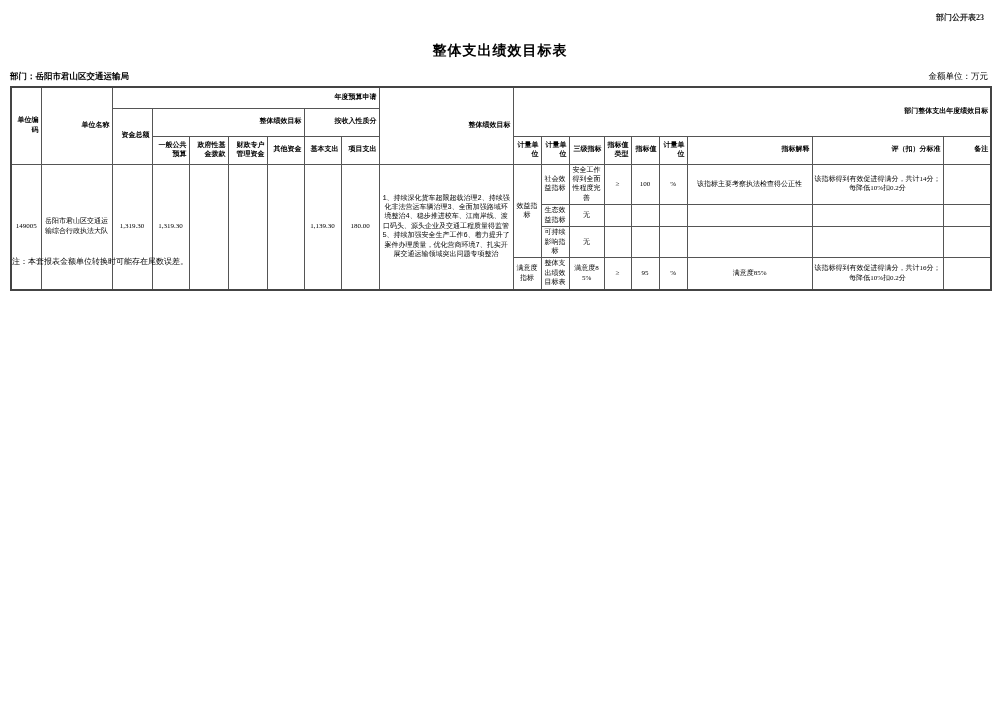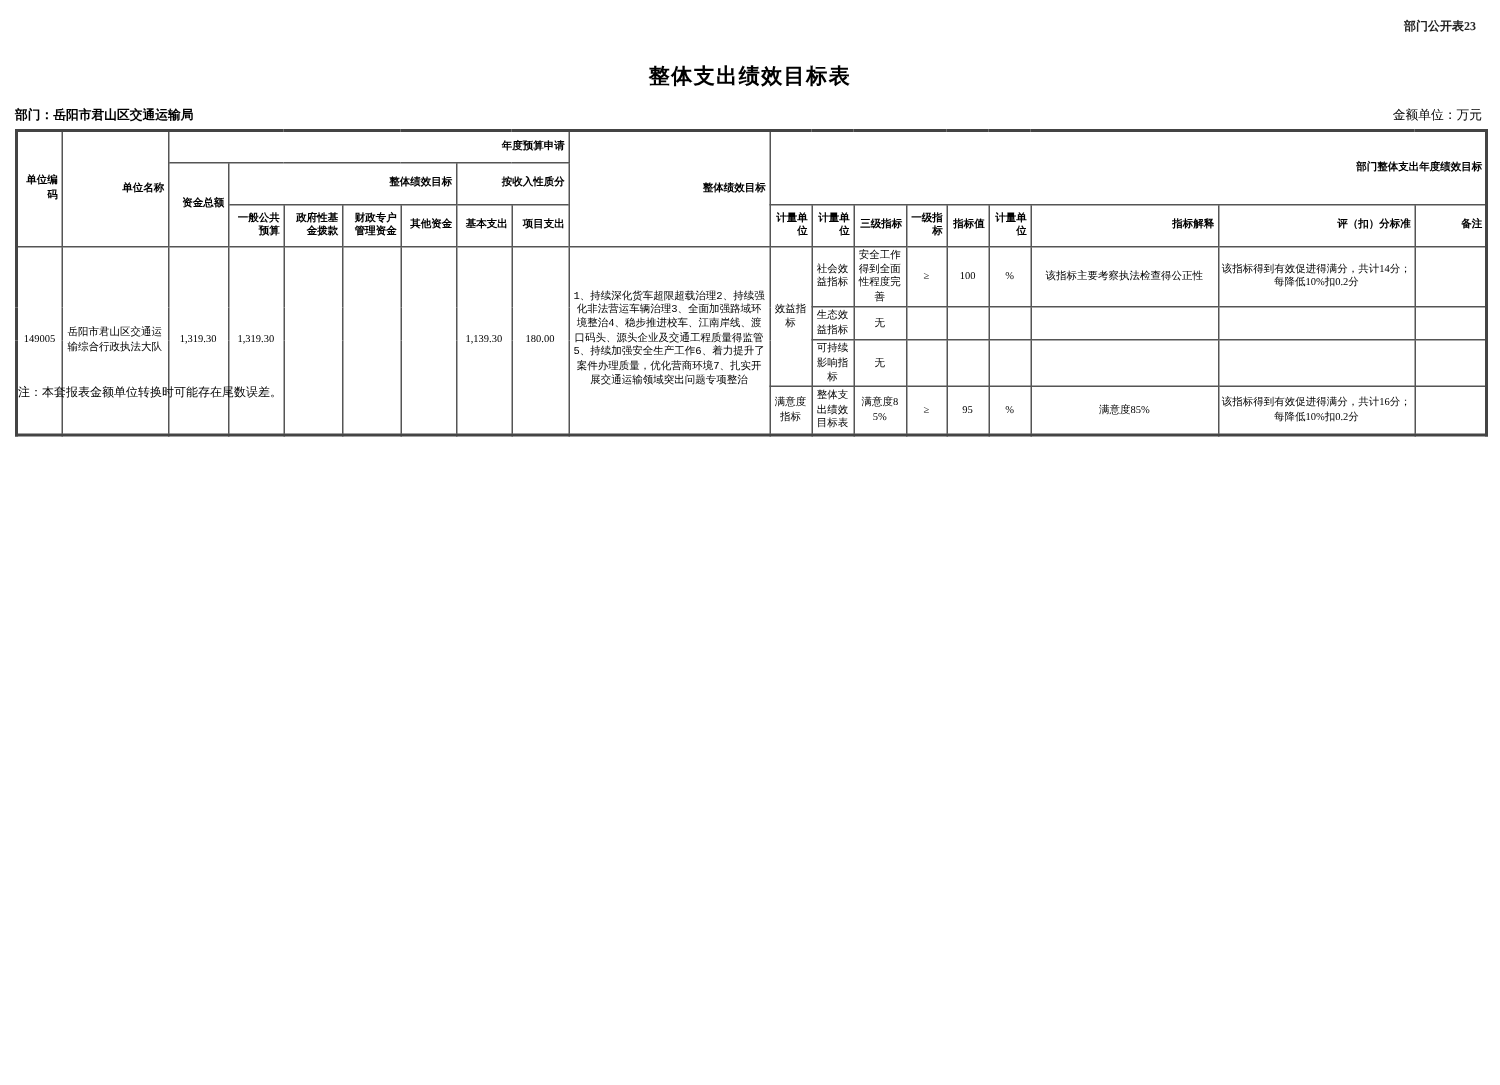--- a/index.html
+++ b/index.html
@@ -116,21 +116,21 @@
   <tr class="hrow3">
     <th>一般公共预算</th>
     <th>政府性基金拨款</th>
     <th>财政专户管理资金</th>
     <th>其他资金</th>
     <th>基本支出</th>
     <th>项目支出</th>
     <th>计量单位</th>
     <th>计量单位</th>
     <th>三级指标</th>
-    <th>一级指标</th>
+    <th>指标值类型</th>
     <th>指标值</th>
     <th>计量单位</th>
     <th>指标解释</th>
     <th>评（扣）分标准</th>
     <th>备注</th>
   </tr>
   <tr class="drow1">
     <td rowspan="4">149005</td>
     <td rowspan="4" class="lefttext">岳阳市君山区交通运输综合行政执法大队</td>
     <td rowspan="4" class="num">1,319.30</td>

